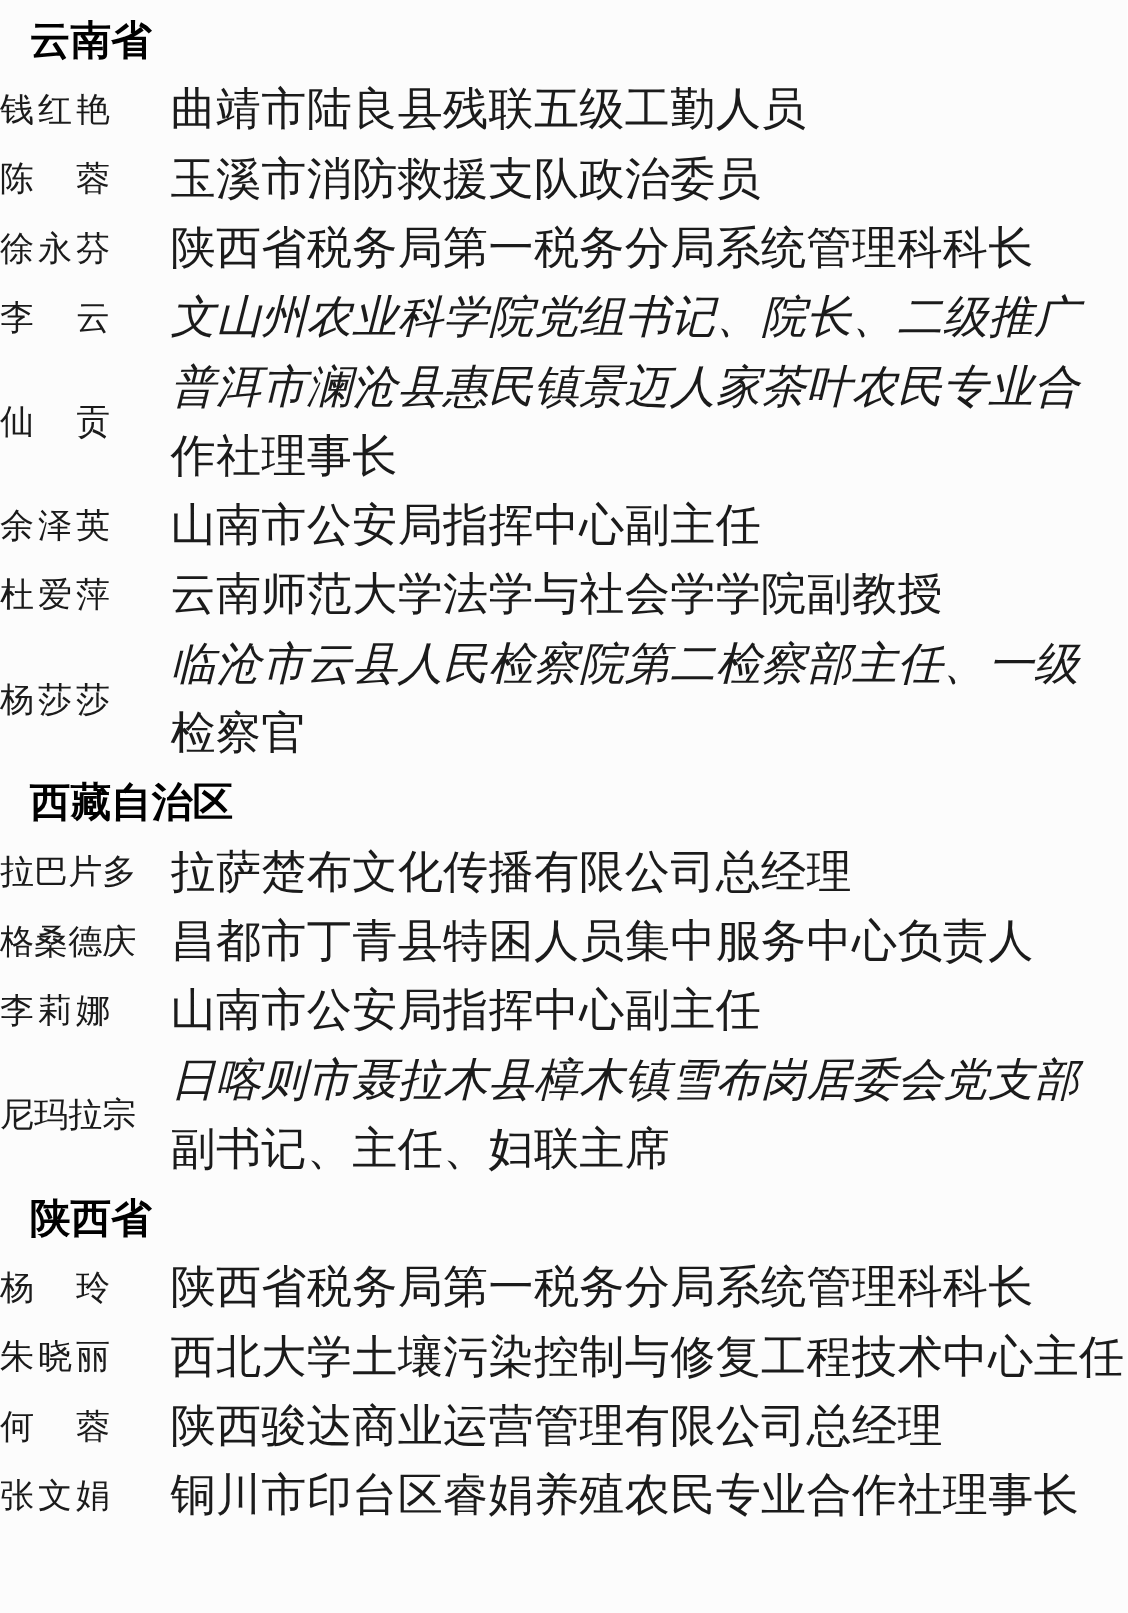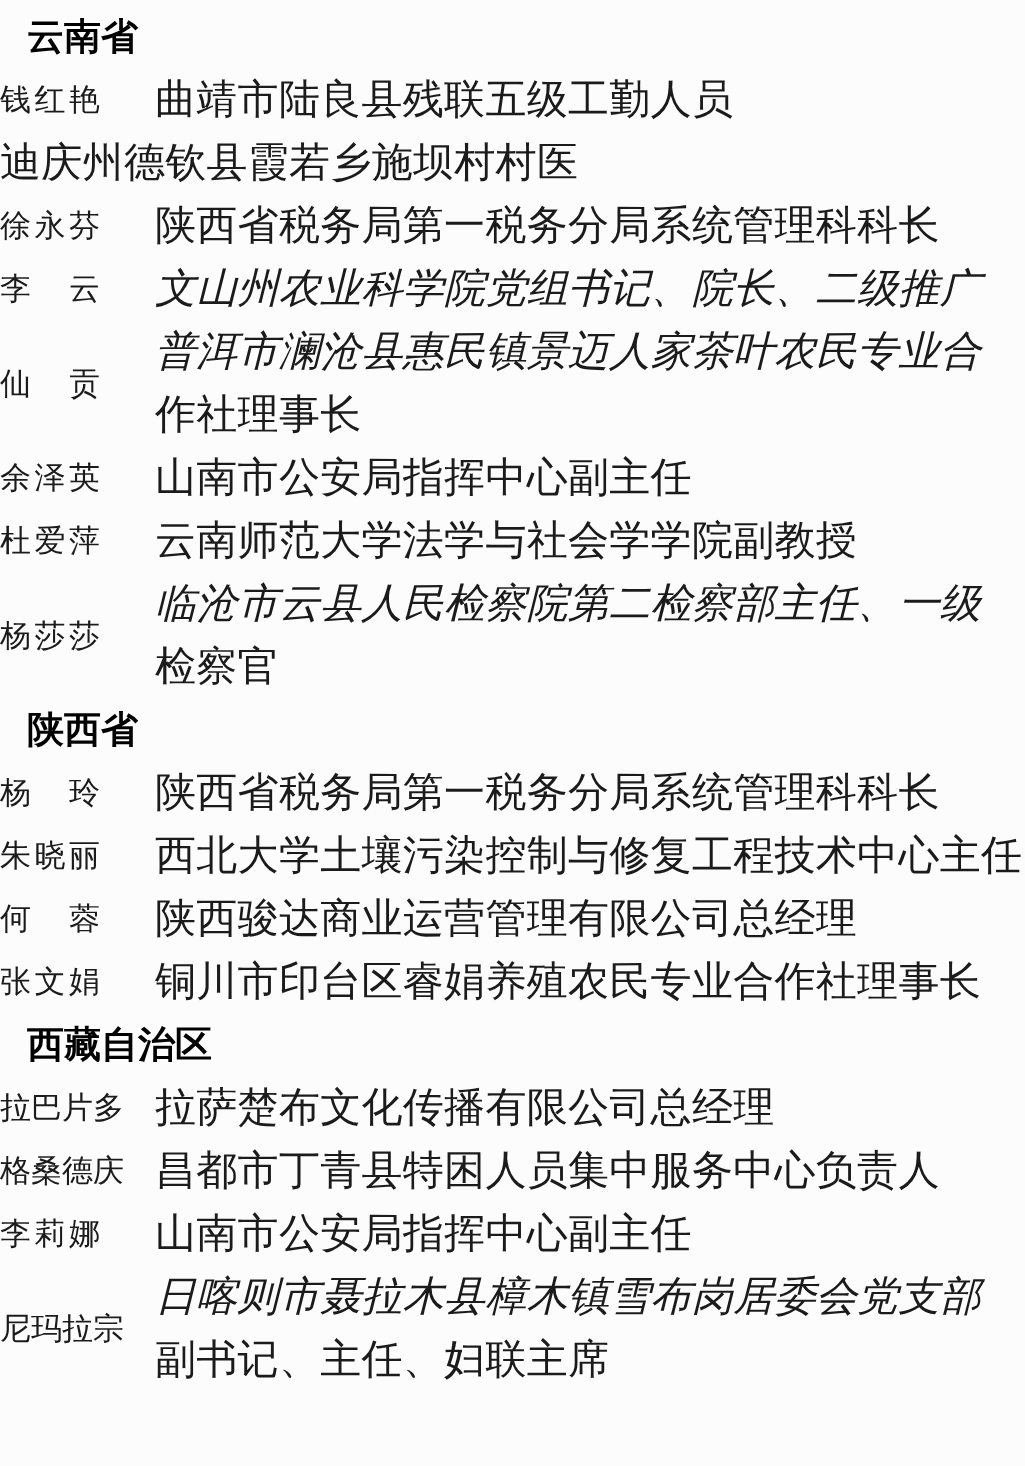--- a/index.html
+++ b/index.html
@@ -70,22 +70,25 @@
   <div class="entry">
     <div class="name-cell">
       <span class="name-inner">钱红艳</span>
     </div>
     <div class="pos-cell">
               <div class="pos-line">曲靖市陆良县残联五级工勤人员</div>
             </div>
   </div>
 
   <div class="entry">
-    <div class="pos-cell">
-              <div class="pos-line">迪庆州德钦县霞若乡施坝村村医</div>
+    <div class="name-cell">
+      <span class="name-inner">陈蓉</span>
+    </div>
+    <div class="pos-cell">
+              <div class="pos-line">玉溪市消防救援支队政治委员</div>
             </div>
   </div>
 
   <div class="entry">
     <div class="name-cell">
       <span class="name-inner">徐永芬</span>
     </div>
     <div class="pos-cell">
               <div class="pos-line">陕西省税务局第一税务分局系统管理科科长</div>
             </div>
@@ -128,20 +131,62 @@
             </div>
   </div>
 
   <div class="entry">
     <div class="name-cell">
       <span class="name-inner">杨莎莎</span>
     </div>
     <div class="pos-cell">
               <div class="pos-line justified">临沧市云县人民检察院第二检察部主任、一级</div>
               <div class="pos-line">检察官</div>
+            </div>
+  </div>
+</div>
+  </section>
+
+  <section class="section">
+    <h2 class="province-header">西藏自治区</h2>
+    <div class="entries">
+  <div class="entry">
+    <div class="name-cell">
+      <span class="name-inner">拉巴片多</span>
+    </div>
+    <div class="pos-cell">
+              <div class="pos-line">拉萨楚布文化传播有限公司总经理</div>
+            </div>
+  </div>
+
+  <div class="entry">
+    <div class="name-cell">
+      <span class="name-inner">格桑德庆</span>
+    </div>
+    <div class="pos-cell">
+              <div class="pos-line">昌都市丁青县特困人员集中服务中心负责人</div>
+            </div>
+  </div>
+
+  <div class="entry">
+    <div class="name-cell">
+      <span class="name-inner">李莉娜</span>
+    </div>
+    <div class="pos-cell">
+              <div class="pos-line">山南市公安局指挥中心副主任</div>
+            </div>
+  </div>
+
+  <div class="entry">
+    <div class="name-cell">
+      <span class="name-inner">尼玛拉宗</span>
+    </div>
+    <div class="pos-cell">
+              <div class="pos-line justified">日喀则市聂拉木县樟木镇雪布岗居委会党支部</div>
+              <div class="pos-line">副书记、主任、妇联主席</div>
             </div>
   </div>
 </div>
   </section>
 
   <section class="section">
     <h2 class="province-header">陕西省</h2>
     <div class="entries">
   <div class="entry">
     <div class="name-cell">
@@ -173,56 +218,14 @@
   <div class="entry">
     <div class="name-cell">
       <span class="name-inner">张文娟</span>
     </div>
     <div class="pos-cell">
               <div class="pos-line">铜川市印台区睿娟养殖农民专业合作社理事长</div>
             </div>
   </div>
 </div>
   </section>
-
-  <section class="section">
-    <h2 class="province-header">西藏自治区</h2>
-    <div class="entries">
-  <div class="entry">
-    <div class="name-cell">
-      <span class="name-inner">拉巴片多</span>
-    </div>
-    <div class="pos-cell">
-              <div class="pos-line">拉萨楚布文化传播有限公司总经理</div>
-            </div>
-  </div>
-
-  <div class="entry">
-    <div class="name-cell">
-      <span class="name-inner">格桑德庆</span>
-    </div>
-    <div class="pos-cell">
-              <div class="pos-line">昌都市丁青县特困人员集中服务中心负责人</div>
-            </div>
-  </div>
-
-  <div class="entry">
-    <div class="name-cell">
-      <span class="name-inner">李莉娜</span>
-    </div>
-    <div class="pos-cell">
-              <div class="pos-line">山南市公安局指挥中心副主任</div>
-            </div>
-  </div>
-
-  <div class="entry">
-    <div class="name-cell">
-      <span class="name-inner">尼玛拉宗</span>
-    </div>
-    <div class="pos-cell">
-              <div class="pos-line justified">日喀则市聂拉木县樟木镇雪布岗居委会党支部</div>
-              <div class="pos-line">副书记、主任、妇联主席</div>
-            </div>
-  </div>
-</div>
-  </section>
 </div>
 </div>
 
 </body></html>

